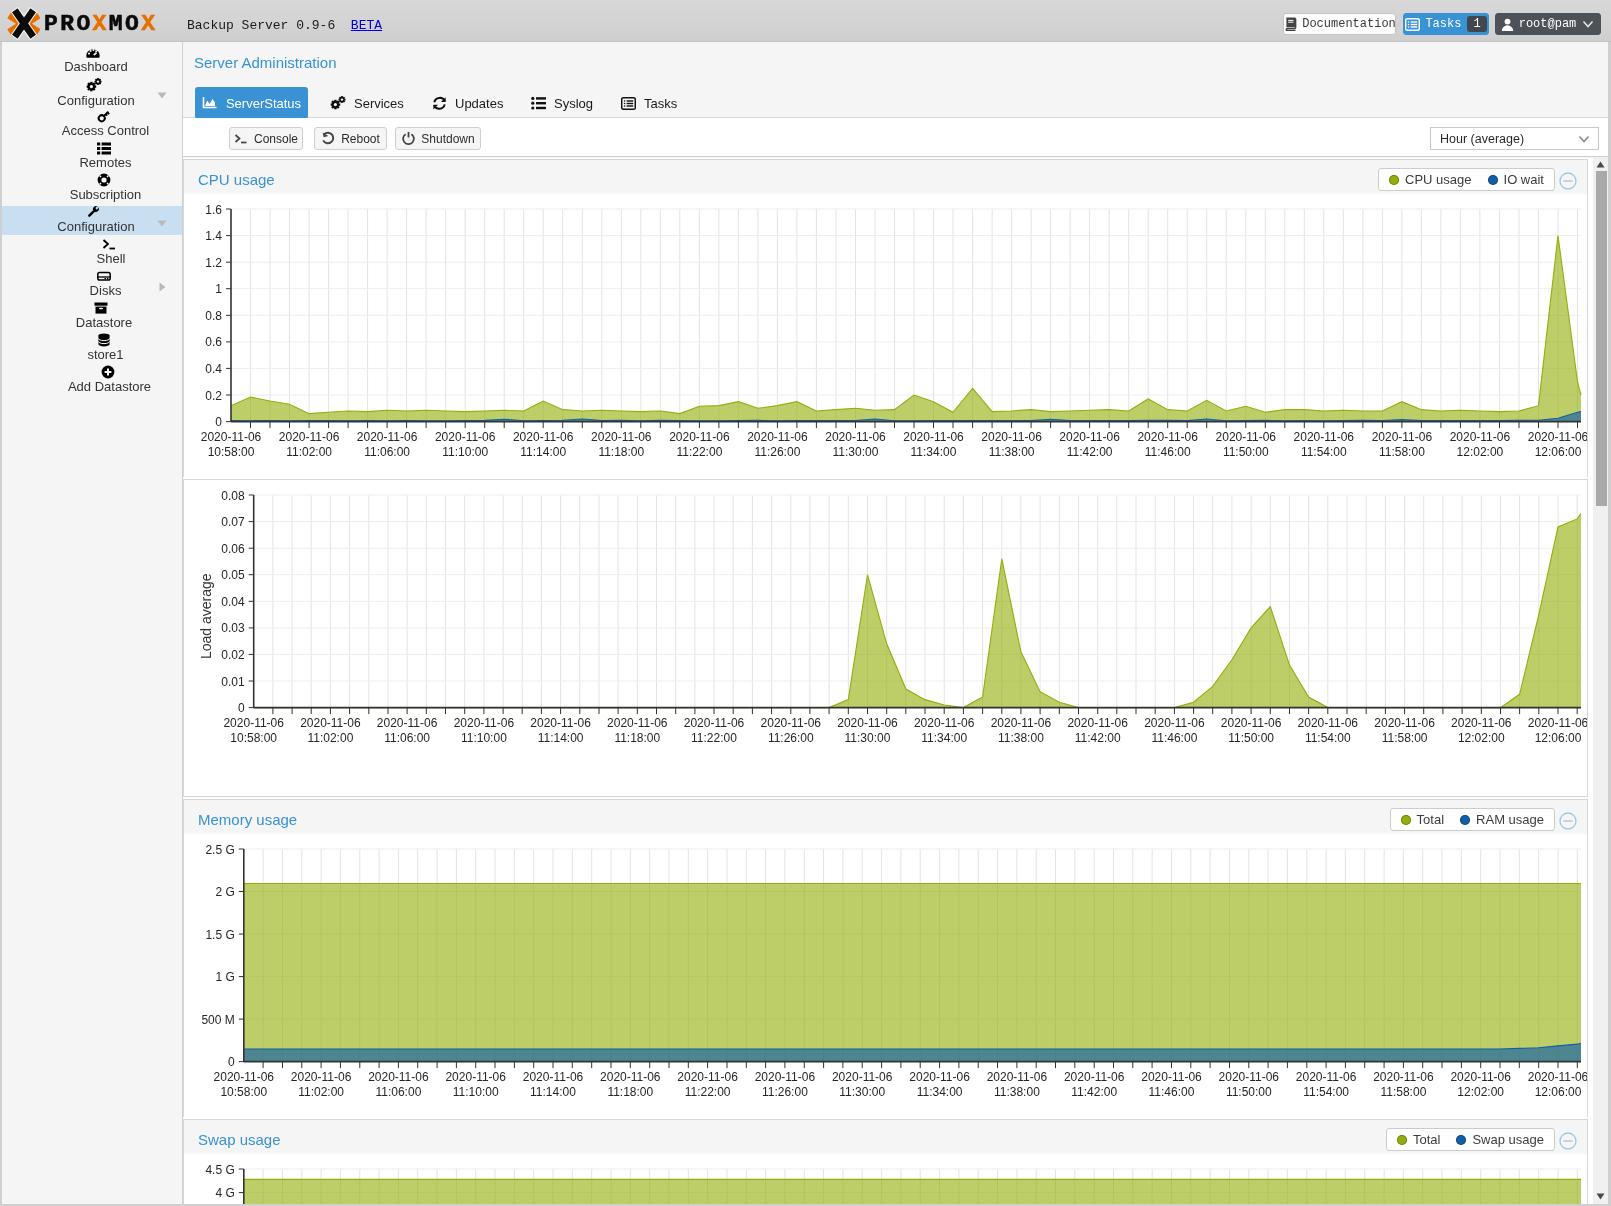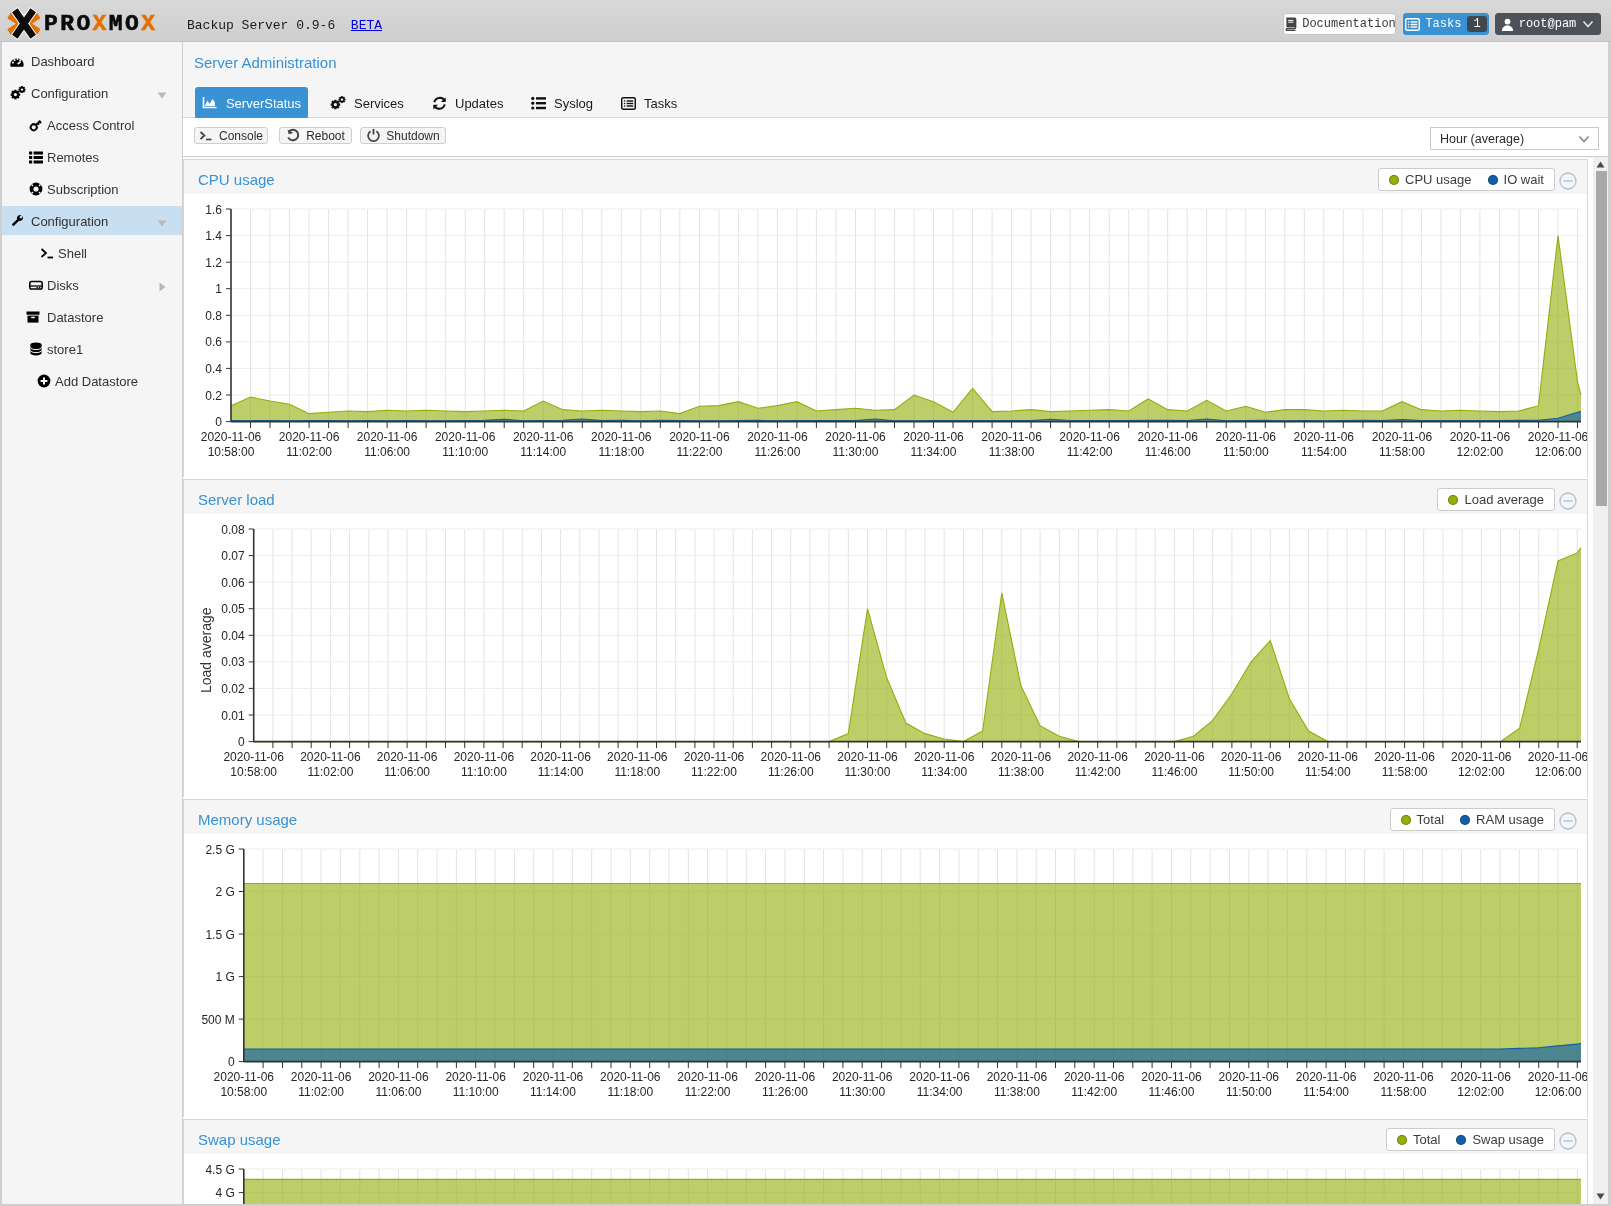--- a/index.html
+++ b/index.html
@@ -15,38 +15,38 @@
 .tbbtn { position:absolute; top:13px; height:22px; border:1px solid #c4c4c4; border-radius:3px;
   font-size:12px; color:#3a3a3a; background:#fcfcfc; display:flex; align-items:center; justify-content:center; gap:5px;
   white-space:nowrap; }
 .tbbtn svg { flex-shrink:0; }
 #btn-doc { left:1283px; width:113px; }
 #btn-tasks { left:1403px; width:86px; background:#3892d4; border-color:#3892d4; color:#fff; }
 #btn-tasks .badge { background:#40474e; border-radius:3px; font-size:12px; padding:1px 6px; margin-left:1px; }
 #btn-user { left:1495px; width:106px; background:#4c5257; border-color:#4c5257; color:#fff; }
 #sidebar { position:absolute; left:2px; top:42px; width:181px; height:1162px;
   background:#f5f5f5; border-right:1px solid #cfcfcf; padding-top:3px; }
-.nitem { position:relative; height:32px; display:flex; align-items:center; color:#333; }
+.nitem { position:relative; height:32px; display:flex; align-items:center; color:#333;flex-direction:column; }
 .nitem.sel::before { content:''; position:absolute; left:0; right:0; top:1px; bottom:2px; background:#c8def1; z-index:0; }
 .nitem > * { position:relative; z-index:1; }
 .nic { width:21px; display:inline-flex; }
 .lvl1 .nic { width:18px; }
 .ntx { font-size:13px; }
 .ncar { position:absolute; right:14px; top:10px; }
 #main { position:absolute; left:183px; top:42px; width:1425px;
   height:1162px; background:#f5f5f5; overflow:hidden; }
 #htitle { position:absolute; left:11px; top:12px; font-size:15px; color:#3892d4; }
 #tabbar { position:absolute; left:0; top:45px; width:100%; height:31px; border-bottom:1px solid #d8d8d8; }
 .tab { position:absolute; top:0; height:32px; display:flex; align-items:center; gap:8px;
   font-size:13px; color:#1a1a1a; padding:0 10px; border-radius:3px; }
 .tab.active { background:#3892d4; color:#fff; }
 #toolbar { position:absolute; left:0; top:76px; width:100%; height:39px; background:#fff;
   border-bottom:1px solid #cfcfcf; }
-.tbtn { position:absolute; top:9px; height:17px; background:#f5f5f5; border:1px solid #cfcfcf;
-  border-radius:3px; display:flex; align-items:center; justify-content:center; gap:5px; font-size:12px; color:#2c2c2c; }
+.tbtn { position:absolute; top:9px; height:23px; background:#f5f5f5; border:1px solid #cfcfcf;
+  border-radius:3px; display:flex; align-items:center; justify-content:center; gap:5px; font-size:12px; color:#2c2c2c;margin-left:35px; }
 .tbtn svg { flex-shrink:0; }
 #selbox { position:absolute; top:9px; left:1247px; width:169px; height:23px; background:#fff;
   border:1px solid #c9c9c9; display:flex; align-items:center; font-size:12.5px; color:#2a2a2a; padding:0 9px; }
 #selbox .chev { position:absolute; right:7px; top:4px; }
 #content { position:absolute; left:0; top:116px; width:100%; height:1048px; background:#fff; }
 .panel { position:absolute; left:0; width:1405px; height:318px; background:#fff;
   border:1px solid #d7d7d7; }
 .phead { position:relative; height:34px; background:#f5f5f5;text-align:center; }
 .ptitle { position:absolute; left:14px; top:11px; font-size:15px; color:#3892d4; }
 .leg { position:absolute; right:32px; top:8px; height:23px; background:#fff; border:1px solid #ccc;
@@ -542,30 +542,20 @@
 <text x="1139.8" y="261.5" text-anchor="middle" font-size="12" fill="#262626">11:54:00</text>
 <text x="1217.9" y="247" text-anchor="middle" font-size="12" fill="#262626">2020-11-06</text>
 <text x="1217.9" y="261.5" text-anchor="middle" font-size="12" fill="#262626">11:58:00</text>
 <text x="1295.9" y="247" text-anchor="middle" font-size="12" fill="#262626">2020-11-06</text>
 <text x="1295.9" y="261.5" text-anchor="middle" font-size="12" fill="#262626">12:02:00</text>
 <text x="1374.0" y="247" text-anchor="middle" font-size="12" fill="#262626">2020-11-06</text>
 <text x="1374.0" y="261.5" text-anchor="middle" font-size="12" fill="#262626">12:06:00</text>
         </svg></div>
 </div>
     <div class="panel" style="top:437px">
-<div class="phead">
-        <span class="ptitle">Server load</span>
-        <span class="leg">
-          <span class="li"><span class="dot" style="background:#94ae0a"></span>Load average</span>
-        </span>
-<span class="ptool"><svg width="18" height="18" viewBox="0 0 18 18">
-            <circle cx="9" cy="9" r="8" fill="none" stroke="#9fc4e3" stroke-width="1.3"></circle>
-            <line x1="4.5" y1="9" x2="13.5" y2="9" stroke="#9fc4e3" stroke-width="1.3"></line>
-          </svg></span>
-</div>
 <div class="pbody"><div class="ylab">Load average</div><svg width="1403" height="283" viewBox="0 0 1403 283" font-family="Liberation Sans, sans-serif">
           <line x1="88.9" y1="15" x2="88.9" y2="227.6" stroke="#e3e3e3" stroke-width="1"></line>
 <line x1="108.1" y1="15" x2="108.1" y2="227.6" stroke="#e3e3e3" stroke-width="1"></line>
 <line x1="127.2" y1="15" x2="127.2" y2="227.6" stroke="#e3e3e3" stroke-width="1"></line>
 <line x1="146.4" y1="15" x2="146.4" y2="227.6" stroke="#e3e3e3" stroke-width="1"></line>
 <line x1="165.6" y1="15" x2="165.6" y2="227.6" stroke="#e3e3e3" stroke-width="1"></line>
 <line x1="184.8" y1="15" x2="184.8" y2="227.6" stroke="#e3e3e3" stroke-width="1"></line>
 <line x1="204.0" y1="15" x2="204.0" y2="227.6" stroke="#e3e3e3" stroke-width="1"></line>
 <line x1="223.1" y1="15" x2="223.1" y2="227.6" stroke="#e3e3e3" stroke-width="1"></line>
 <line x1="242.3" y1="15" x2="242.3" y2="227.6" stroke="#e3e3e3" stroke-width="1"></line>

